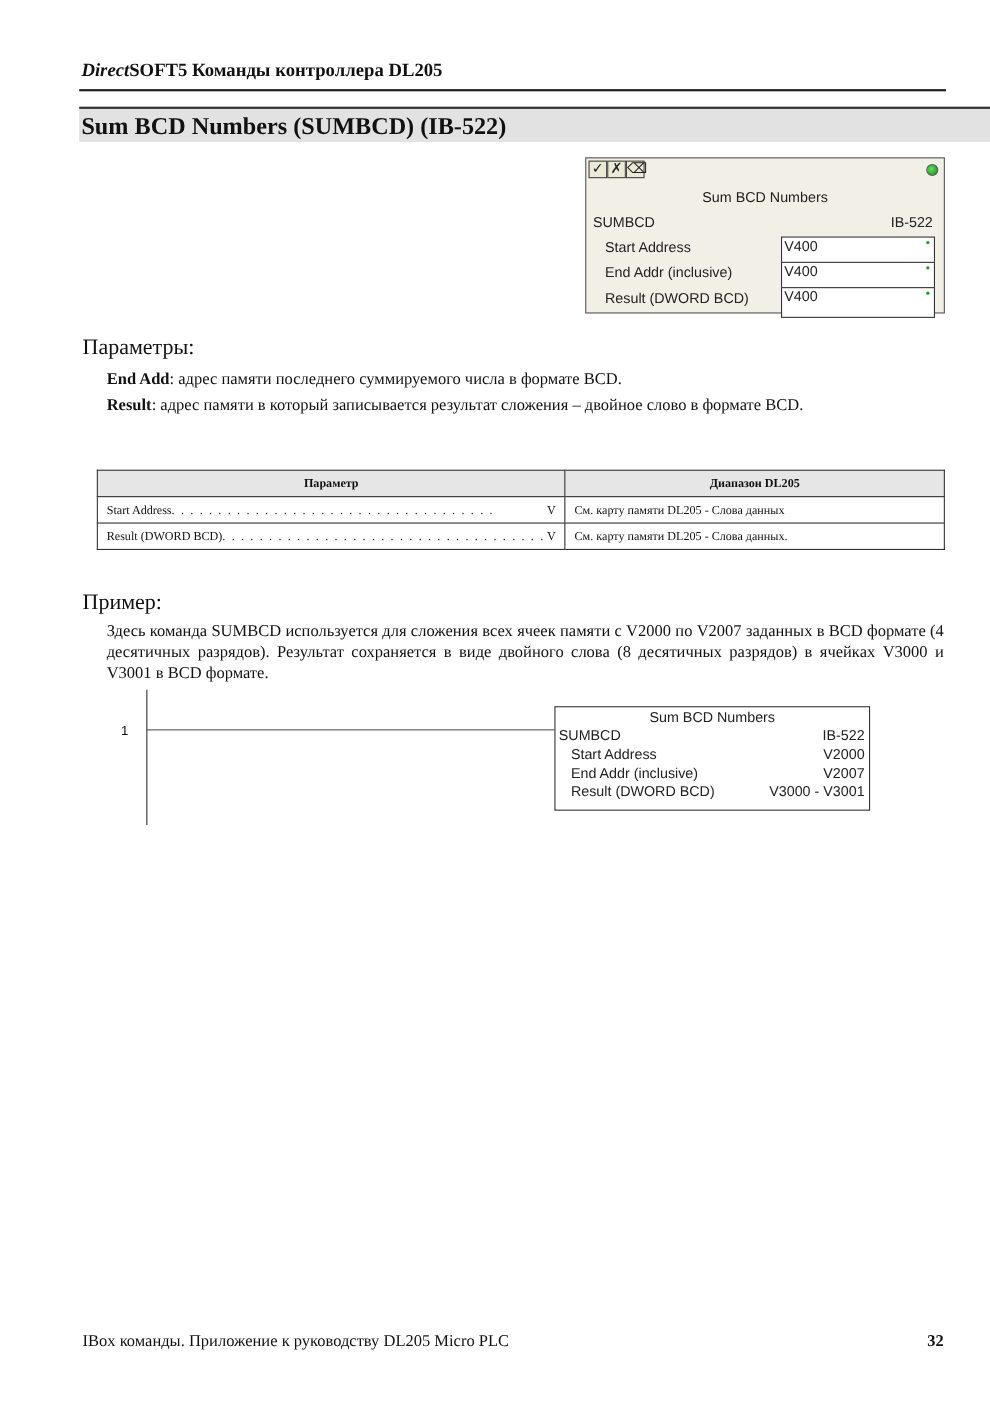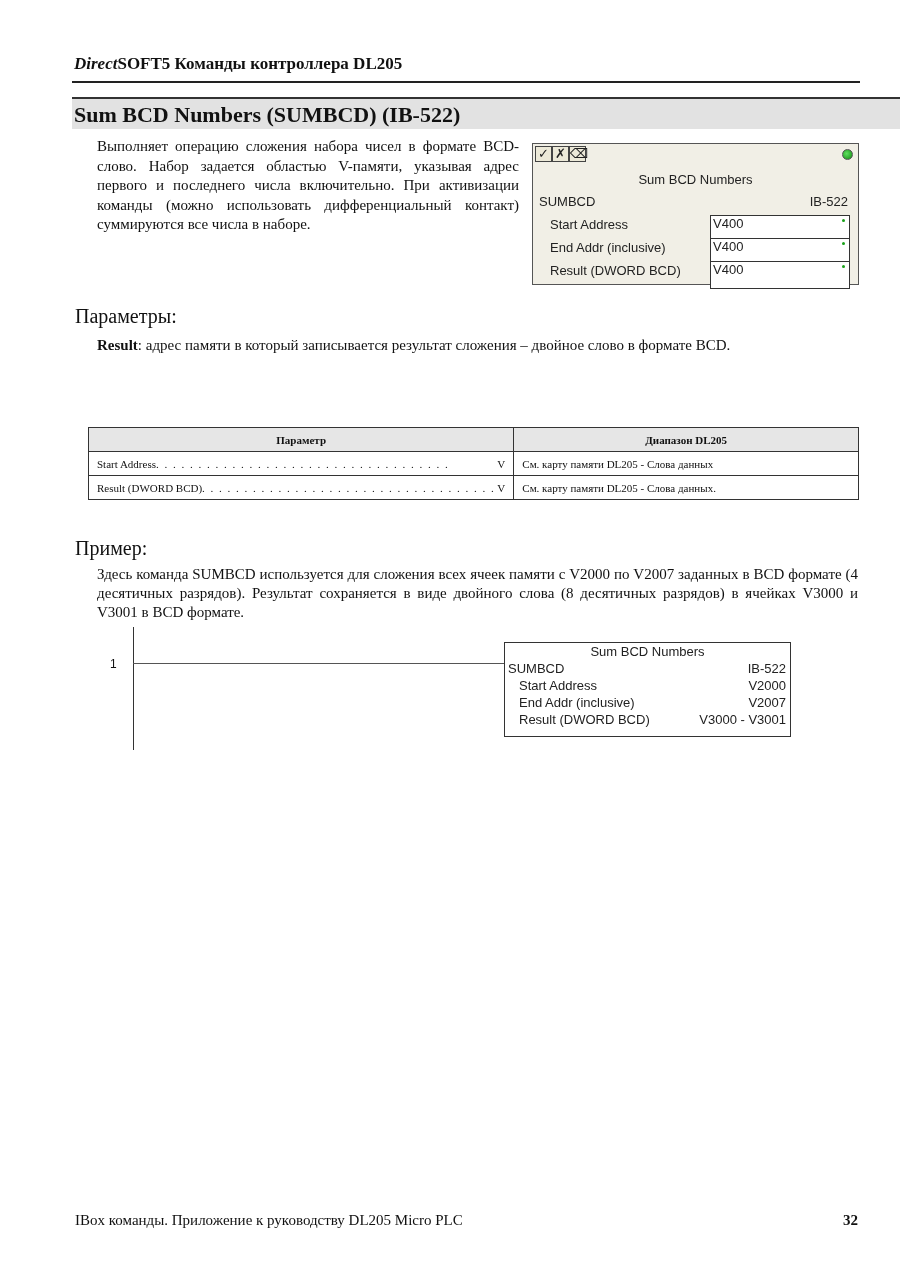--- a/index.html
+++ b/index.html
@@ -68,21 +68,20 @@
 <body>
 
 <div class="running-header"><i>Direct</i><span>SOFT5 Команды контроллера DL205</span></div>
 <div class="header-rule"></div>
 
 <div class="title-bar">
   <span>Sum BCD Numbers (SUMBCD) (IB-522)</span>
 </div>
 
 <div class="intro">
-  <p>Выполняет операцию сложения набора чисел в формате BCD-слово. Набор задается областью V-памяти, указывая адрес первого и последнего числа включительно. При активизации команды (можно использовать дифференциальный контакт) суммируются все числа в наборе.</p>
 </div>
 
 <div class="ibox">
   <div class="tools">
     <div class="tool">✓</div>
     <div class="tool">✗</div>
     <div class="tool">⌫</div>
   </div>
   <div class="led"></div>
   <div class="ititle">Sum BCD Numbers</div>
@@ -97,20 +96,21 @@
     <div class="fld"><span>V400</span><i class="dot"></i></div>
   </div>
   <div class="row" style="top:117px">
     <span class="lbl">Result (DWORD BCD)</span>
     <div class="fld"><span>V400</span><i class="dot"></i></div>
   </div>
 </div>
 
 <div class="h2" style="top:305px">Параметры:</div>
 <div class="params">
+  <div><b>End Add</b><span>: адрес памяти последнего суммируемого числа в формате BCD.</span></div>
   <div><b>Result</b><span>: адрес памяти в который записывается результат сложения – двойное слово в формате BCD.</span></div>
 </div>
 
 <table class="range">
   <tbody>
       <tr>
     <th>Параметр</th>
     <th>Диапазон  DL205</th>
   </tr>
   <tr>

